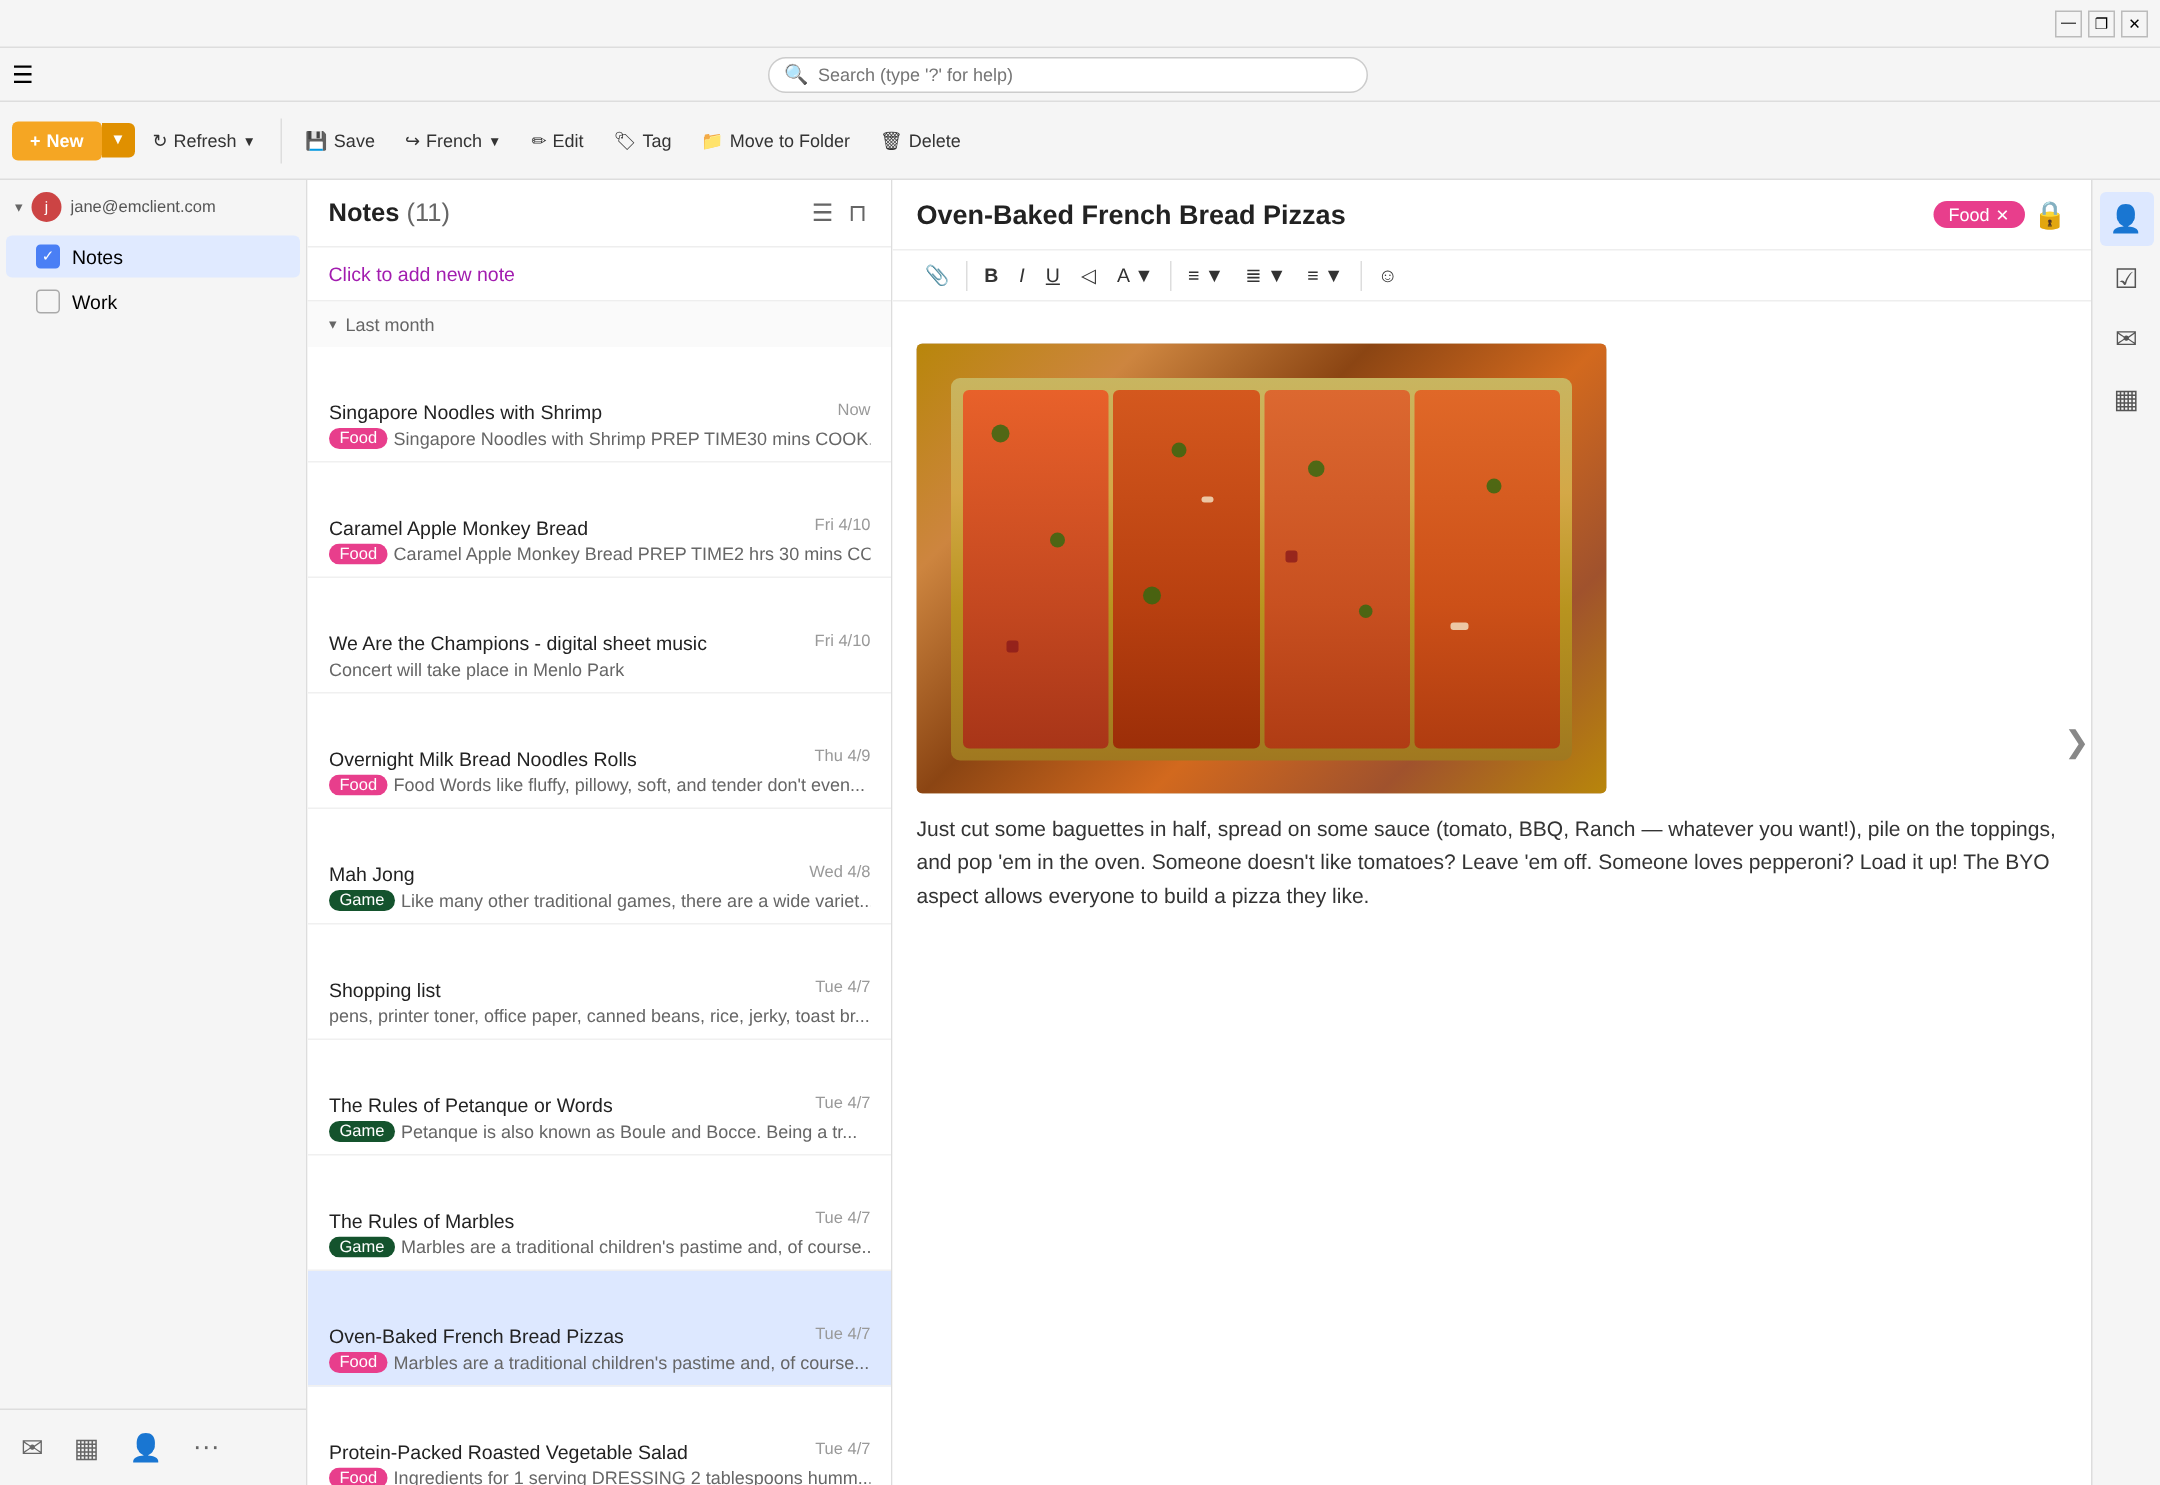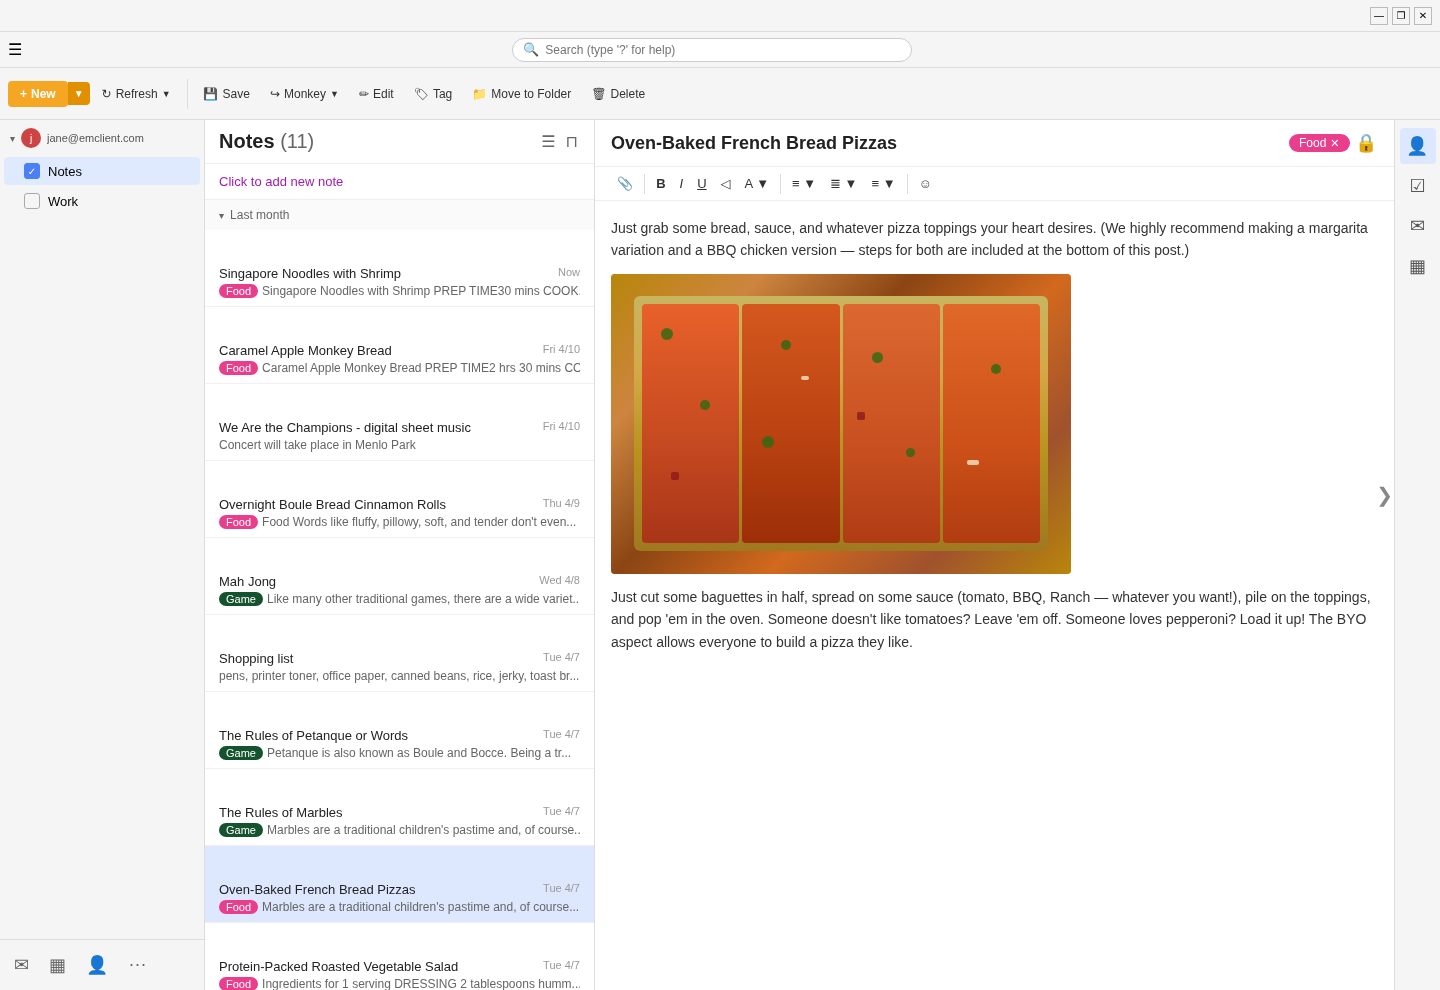--- a/index.html
+++ b/index.html
@@ -179,21 +179,21 @@
       flex-direction: column;
       flex-shrink: 0;
     }
     .notes-list-header {
       display: flex;
       align-items: center;
       justify-content: space-between;
       padding: 10px 14px;
       border-bottom: 1px solid #eee;
     }
-    .notes-list-title { font-size: 20px; font-weight: 600; color: #222; }
+    .notes-list-title { font-size: 17px; font-weight: 600; color: #222; }
     .notes-list-actions { display: flex; gap: 6px; }
     .notes-list-action-btn {
       background: none;
       border: none;
       cursor: pointer;
       font-size: 16px;
       color: #666;
       padding: 2px;
     }
     .add-note-row {
@@ -425,21 +425,21 @@
     <span>Refresh</span>
     <span style="font-size:9px">▼</span>
   </button>
   <div class="ribbon-separator"></div>
   <button class="ribbon-btn">
     <span>💾</span>
     <span>Save</span>
   </button>
   <button class="ribbon-btn">
     <span>↪</span>
-    <span>Monkey</span>
+    <span>French</span>
     <span style="font-size:9px">▼</span>
   </button>
   <button class="ribbon-btn">
     <span>✏</span>
     <span>Edit</span>
   </button>
   <button class="ribbon-btn">
     <span>🏷</span>
     <span>Tag</span>
   </button>
@@ -526,21 +526,21 @@
           <span class="note-item-title">We Are the Champions - digital sheet music</span>
           <span class="note-item-date">Fri 4/10</span>
         </div>
         <div class="note-item-preview">
           <span>Concert will take place in Menlo Park</span>
         </div>
       </div>
 
       <div class="note-item">
         <div class="note-item-header">
-          <span class="note-item-title">Overnight Boule Bread Cinnamon Rolls</span>
+          <span class="note-item-title">Overnight Milk Bread Noodles Rolls</span>
           <span class="note-item-date">Thu 4/9</span>
         </div>
         <div class="note-item-preview">
           <span class="tag-badge tag-food">Food</span>
           <span>Food Words like fluffy, pillowy, soft, and tender don't even...</span>
         </div>
       </div>
 
       <div class="note-item">
         <div class="note-item-header">
@@ -643,21 +643,20 @@
       <button class="format-btn">A ▼</button>
       <div class="format-separator"></div>
       <button class="format-btn">≡ ▼</button>
       <button class="format-btn">≣ ▼</button>
       <button class="format-btn">≡ ▼</button>
       <div class="format-separator"></div>
       <button class="format-btn">☺</button>
     </div>
 
     <div class="note-content">
-      <p>Just grab some bread, sauce, and whatever pizza toppings your heart desires. (We highly recommend making a margarita variation and a BBQ chicken version — steps for both are included at the bottom of this post.)</p>
       <div class="note-image">
         <div class="pizza-image">
           <div class="pizza-tray">
             <div class="pizza-slice ps1">
               <div class="topping" style="width:12px;height:12px;top:10%;left:20%;background:#2d6a10"></div>
               <div class="topping" style="width:10px;height:10px;top:40%;left:60%;background:#2d6a10"></div>
               <div class="topping" style="width:8px;height:8px;top:70%;left:30%;background:#8b1a1a;border-radius:2px"></div>
             </div>
             <div class="pizza-slice ps2">
               <div class="topping" style="width:10px;height:10px;top:15%;left:40%;background:#2d6a10"></div>

